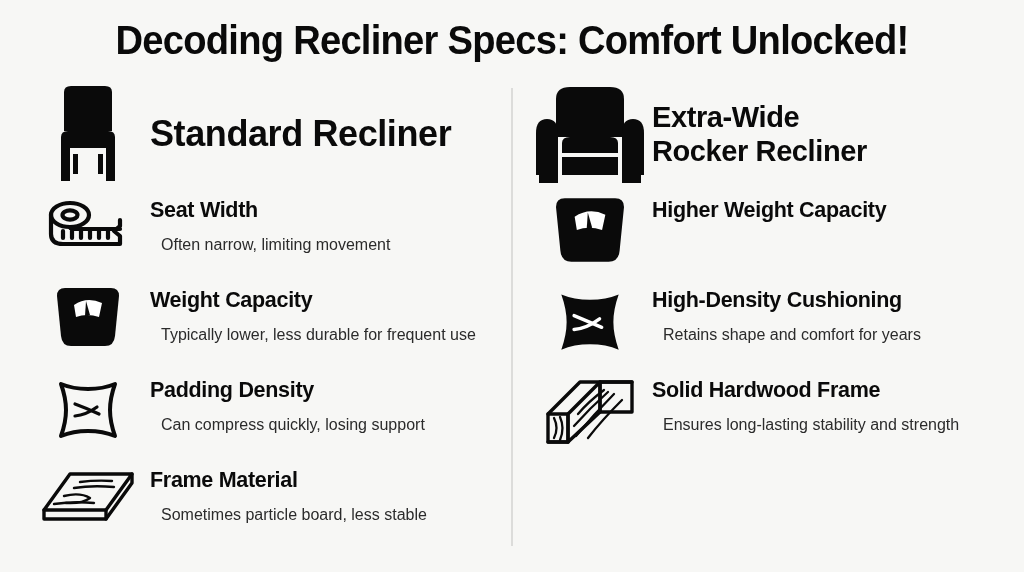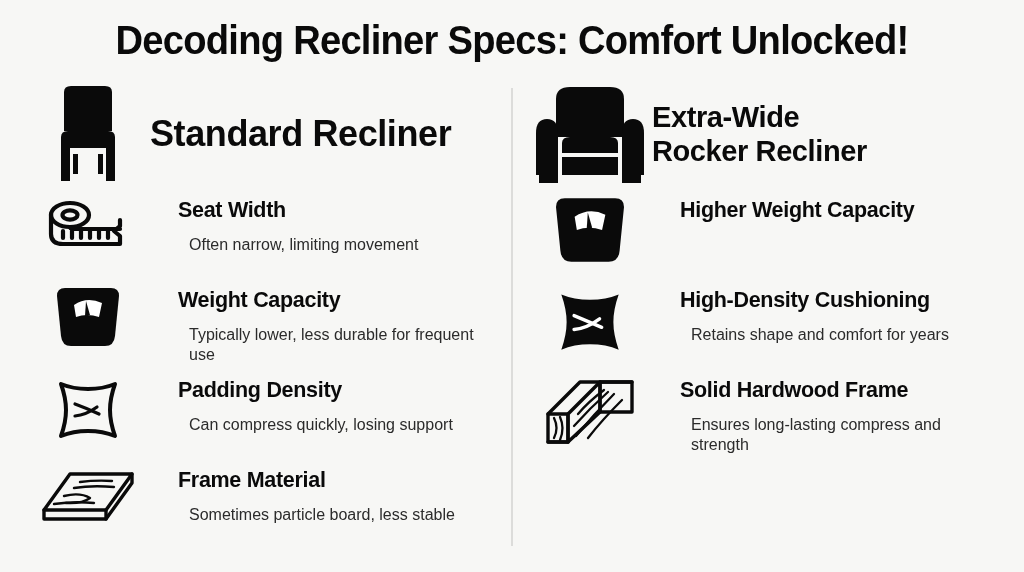--- a/index.html
+++ b/index.html
@@ -80,21 +80,20 @@
     padding-left: 6px;
   }
   .col-right .col-head .head-text { font-size: 29px; }
 
   
   .feature {
     display: flex;
     align-items: flex-start;
     margin-top: 10px;
     height: 80px;
-    gap: 28px;
   }
   .feature .f-icon {
     width: 112px;
     flex: 0 0 112px;
     display: flex;
     align-items: flex-start;
     justify-content: center;
     padding-top: 2px;
   }
   .feature .f-body {
@@ -276,19 +275,19 @@
             <path d="M16 39 Q21 50 16 62" stroke-width="2.3"></path>
             <path d="M34 36 Q44 24 60 12" stroke-width="2.3"></path>
             <path d="M30 48 Q46 30 64 14" stroke-width="2.3"></path>
             <path d="M32 58 Q50 36 70 16" stroke-width="2.3"></path>
             <path d="M44 60 Q58 42 78 22" stroke-width="2.3"></path>
           </g>
         </svg>
       </div>
       <div class="f-body">
         <p class="f-title">Solid Hardwood Frame</p>
-        <p class="f-desc">Ensures long-lasting compress and strength</p>
+        <p class="f-desc">Ensures long-lasting stability and strength</p>
       </div>
     </div>
 
   </div>
 
 </div>
 
 </body></html>

